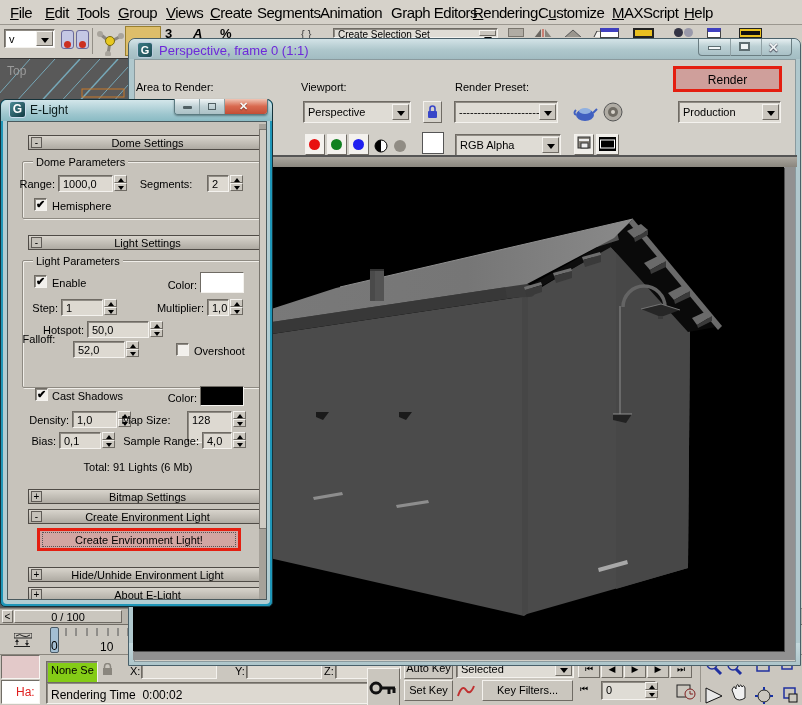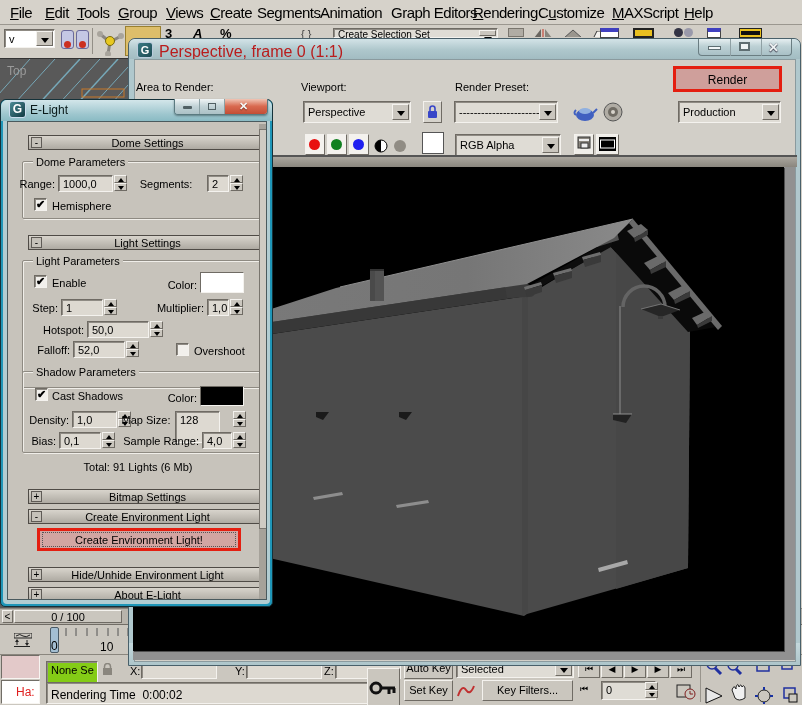--- a/index.html
+++ b/index.html
@@ -222,21 +222,21 @@
         <rect x="87" y="38" width="8" height="8" fill="#cbc7bf" stroke="#111"></rect>
   </svg>
  </div>
 </div>
 
 <div class="ab" id="rwin" style="z-index:4;left:128px;top:38px;width:673px;height:628px;border-radius:7px 7px 0 0;background:#b0c8cd;border:1px solid #49606a;box-shadow:inset 0 1px 0 #e8f2f3">
  <div class="ab" style="left:0;top:0;width:671px;height:20px;border-radius:7px 7px 0 0;background:linear-gradient(#d3e3e7,#aec7cc 55%,#a2bcc2)"></div>
  <div class="ab" style="left:0;top:604px;width:671px;height:22px;background:linear-gradient(#c4d8dc,#adc5ca)"></div>
 
  <div class="ab" style="left:8px;top:3px;width:16px;height:16px;background:linear-gradient(135deg,#3a7a84,#1c4a52);border-radius:3px;border:1px solid #bcd;color:#fff;font-size:11px;font-weight:bold;text-align:center;line-height:14px">G</div>
- <span class="ab" style="left:30px;top:4px;font-size:16px;color:#b91c1c">Perspective, frame 0 (1:1)</span>
+ <span class="ab" style="left:30px;top:4px;font-size:13px;color:#6d28d9">Perspective, frame 0 (1:1)</span>
 
  <div class="ab" style="left:569px;top:0;width:94px;height:17px;background:linear-gradient(#e6eff1,#bdd1d5 45%,#a9c0c6);border:1px solid #6a7d82;border-top:none;border-radius:0 0 4px 4px">
    <div class="ab" style="left:31px;top:0;width:1px;height:17px;background:#8fa0a4"></div>
    <div class="ab" style="left:62px;top:0;width:1px;height:17px;background:#8fa0a4"></div>
    <div class="ab" style="left:9px;top:7px;width:13px;height:4px;background:#f2f6f7;border:1px solid #5e6e72"></div>
    <div class="ab" style="left:40px;top:3px;width:11px;height:9px;border:2px solid #5e6e72;background:#eef4f5"></div>
    <span class="ab" style="left:69px;top:1px;font-size:13px;font-weight:bold;color:#eef2f3;text-shadow:0 0 1px #445,0 1px 1px #334">✕</span>
  </div>
 
  <div class="ab" style="left:5px;top:20px;width:662px;height:603px;background:#d2cfc8;border:1px solid #8a9a9e">
@@ -372,43 +372,40 @@
   <div class="spn" style="left:222px;top:177px">
         <i class="u"></i>
         <i class="d"></i>
       </div>
   <div class="lbl" style="left:0;top:202px;width:76px;text-align:right">Hotspot:</div>
   <div class="fld ab" style="left:79px;top:199px;width:62px;height:17px">50,0</div>
   <div class="spn" style="left:142px;top:199px">
         <i class="u"></i>
         <i class="d"></i>
       </div>
-  <div class="lbl" style="left:0;top:222px;width:62px;text-align:right">Falloff:</div>
+  <div class="lbl" style="left:0;top:211px;width:62px;text-align:center">Falloff:</div>
   <div class="fld ab" style="left:65px;top:219px;width:52px;height:17px">52,0</div>
   <div class="spn" style="left:118px;top:219px">
         <i class="u"></i>
         <i class="d"></i>
       </div>
   <div class="cb" style="left:168px;top:221px"></div>
   <span class="lbl" style="left:186px;top:223px">Overshoot</span>
-  <div class="grp" style="left:14px;top:249px;width:240px;height:82px">
-        <span>Shadow Parameters</span>
-      </div>
   <div class="cb on" style="left:27px;top:266px"></div>
   <span class="lbl" style="left:44px;top:268px">Cast Shadows</span>
   <div class="lbl" style="left:120px;top:270px;width:69px;text-align:right">Color:</div>
   <div class="ab" style="left:192px;top:264px;width:44px;height:20px;background:#000;border:1px solid;border-color:#6f6b64 #f4f2ee #f4f2ee #6f6b64"></div>
   <div class="lbl" style="left:0;top:292px;width:61px;text-align:right">Density:</div>
   <div class="fld ab" style="left:64px;top:289px;width:45px;height:17px">1,0</div>
   <div class="spn" style="left:110px;top:289px">
         <i class="u"></i>
         <i class="d"></i>
       </div>
   <div class="lbl" style="left:100px;top:292px;width:76px;text-align:center">Map Size:</div>
-  <div class="fld ab" style="left:167px;top:289px;width:45px;height:32px">128</div>
+  <div class="fld ab" style="left:179px;top:289px;width:45px;height:32px">128</div>
   <div class="spn" style="left:225px;top:289px">
         <i class="u"></i>
         <i class="d"></i>
       </div>
   <div class="lbl" style="left:0;top:313px;width:48px;text-align:right">Bias:</div>
   <div class="fld ab" style="left:51px;top:310px;width:42px;height:17px">0,1</div>
   <div class="spn" style="left:94px;top:310px">
         <i class="u"></i>
         <i class="d"></i>
       </div>

